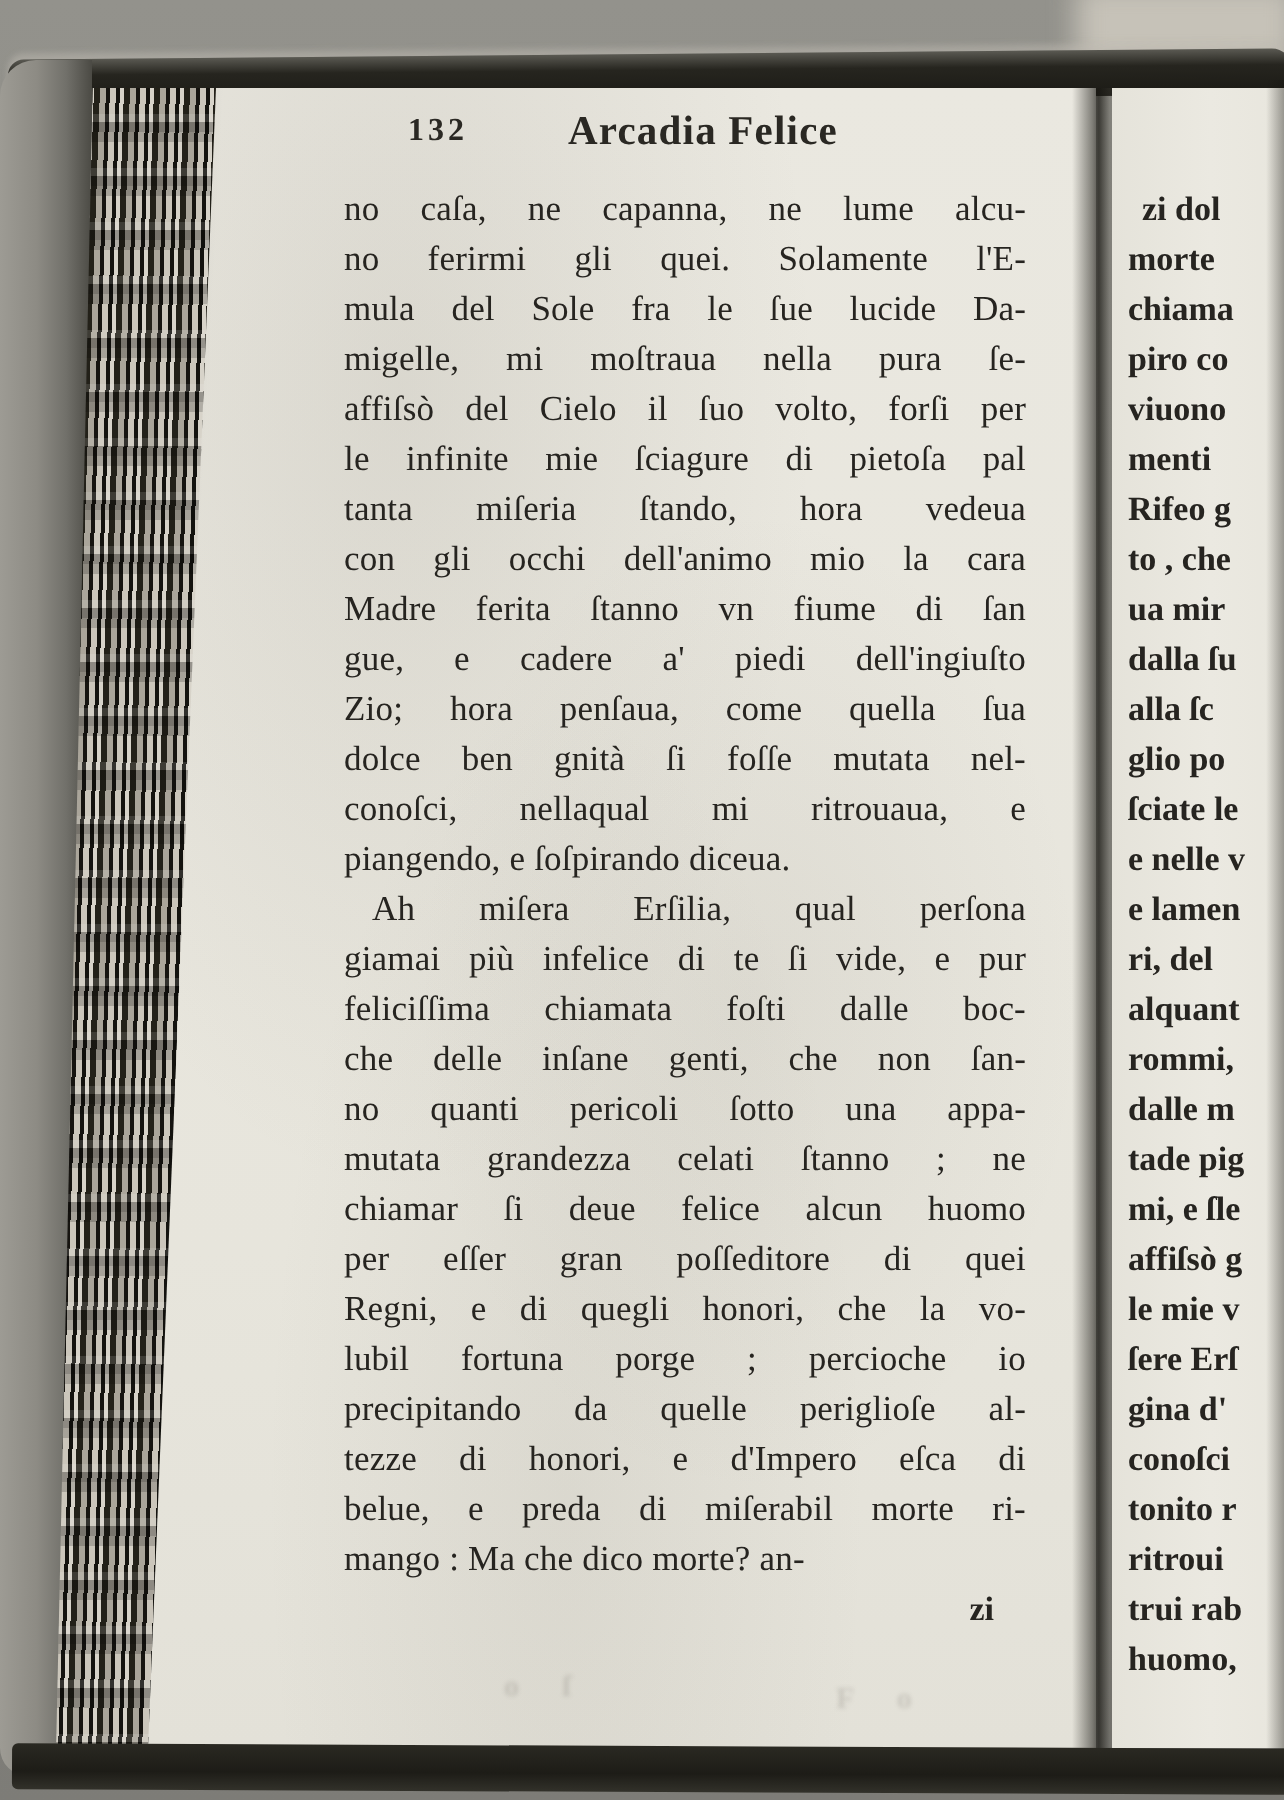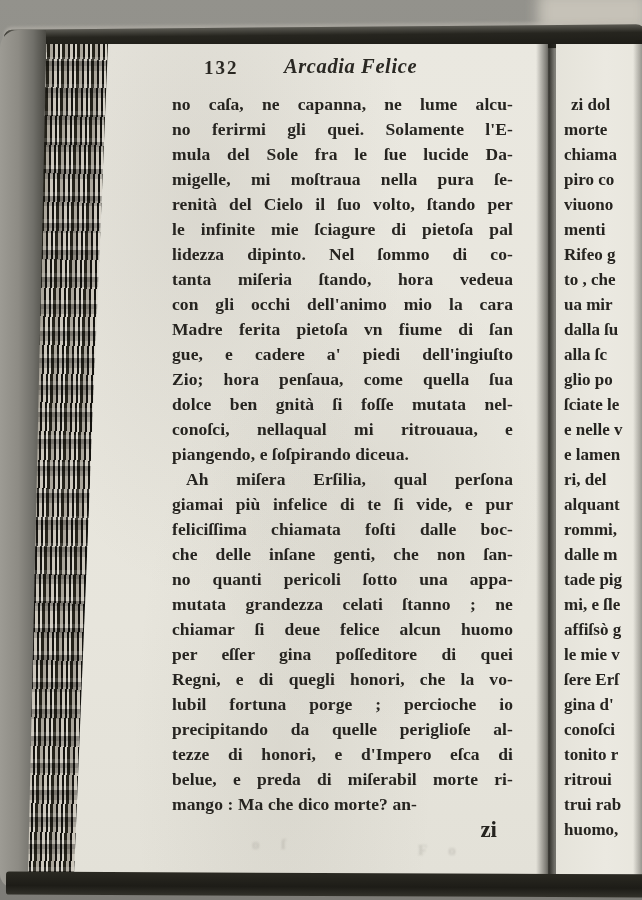--- a/index.html
+++ b/index.html
@@ -30,31 +30,31 @@
       radial-gradient(ellipse at 64% 55%,rgba(125,120,108,.10),transparent 38%),
       radial-gradient(ellipse at 45% 85%,rgba(125,120,108,.10),transparent 40%),
       linear-gradient(93deg,rgba(42,40,34,.30) 0 5px,rgba(42,40,34,.10) 16px,rgba(0,0,0,0) 46px),
       linear-gradient(180deg,#eae8e0 0%,#e7e5dc 70%,#e3e1d8 100%);}
   .right-page{position:absolute;left:556px;top:44px;width:110px;height:830px;overflow:hidden;
     background:linear-gradient(90deg,#e5e3da,#ebe9e1 45%,#e6e4db);}
   .gutter{position:absolute;left:536px;top:44px;width:24px;height:830px;
     background:linear-gradient(90deg,rgba(0,0,0,0),rgba(26,25,20,.50) 42%,rgba(26,25,20,.72) 56%,rgba(70,68,60,.25) 78%,rgba(0,0,0,0));}
   .right-edge-shade{position:absolute;right:0;top:40px;width:9px;height:840px;
     background:linear-gradient(90deg,rgba(0,0,0,0),rgba(20,19,15,.38));}
-  .header-num{position:absolute;left:138px;top:13px;font-size:19px;font-weight:700;
+  .header-num{position:absolute;left:138px;top:13px;font-size:16px;font-weight:700;
     color:#2a2823;letter-spacing:2px;}
   .header-title{position:absolute;left:218px;top:11px;font-size:20.5px;font-weight:700;
-    font-style:italic;color:#2a2823;letter-spacing:.6px;}
+    color:#2a2823;letter-spacing:.6px;}
   .textblock{position:absolute;left:106px;top:48px;width:341px;}
-  .para .line{height:25px;line-height:25px;font-size:17.5px;font-weight:700;color:#262420;
+  .para .line{height:25px;line-height:25px;font-size:17.5px;font-weight:400;color:#262420;
     text-align:justify;text-align-last:justify;overflow:hidden;letter-spacing:.1px;}
   .para .line:last-child{text-align-last:left;}
   .para.indented .line:first-child{text-indent:14px;}
   .catchword-row{width:341px;box-sizing:border-box;height:25px;line-height:25px;
-    text-align:right;padding-right:16px;font-size:23px;font-weight:700;color:#262420;}
+    text-align:right;padding-right:16px;font-size:17px;font-weight:700;color:#262420;}
   .fragments{position:absolute;left:8px;top:48px;width:100px;}
   .fragments .line{height:25px;line-height:25px;font-size:17px;font-weight:700;
     color:#262420;white-space:nowrap;text-align:left;}
   .fragments .line:first-child{text-indent:7px;}
   .ghost{position:absolute;font-size:15px;font-weight:700;color:rgba(70,64,56,.16);
     filter:blur(1px);letter-spacing:9px;}
   .ghost.g1{left:186px;top:792px;}
   .ghost.g2{left:352px;top:798px;}
 </style>
 </head>
@@ -69,41 +69,40 @@
   <div class="left-page">
     <div class="header-num">132</div>
     <div class="header-title">Arcadia Felice</div>
 
     <div class="textblock">
       <div class="para">
           <div class="line">no caſa, ne capanna, ne lume alcu-</div>
           <div class="line">no ferirmi gli quei. Solamente l'E-</div>
           <div class="line">mula del Sole fra le ſue lucide Da-</div>
           <div class="line">migelle, mi moſtraua nella pura ſe-</div>
-          <div class="line">renità del Cielo il ſuo volto, ſtando per</div>
+          <div class="line">affiſsò del Cielo il ſuo volto, forſi per</div>
           <div class="line">le infinite mie ſciagure di pietoſa pal</div>
-          <div class="line">lidezza dipinto. Nel ſommo di co-</div>
           <div class="line">tanta miſeria ſtando, hora vedeua</div>
           <div class="line">con gli occhi dell'animo mio la cara</div>
-          <div class="line">Madre ferita pietoſa vn fiume di ſan</div>
+          <div class="line">Madre ferita ſtanno vn fiume di ſan</div>
           <div class="line">gue, e cadere a' piedi dell'ingiuſto</div>
           <div class="line">Zio; hora penſaua, come quella ſua</div>
           <div class="line">dolce ben gnità ſi foſſe mutata nel-</div>
           <div class="line">conoſci, nellaqual mi ritrouaua, e</div>
           <div class="line">piangendo, e ſoſpirando diceua.</div>
         </div>
       <div class="para indented">
           <div class="line">Ah miſera Erſilia, qual perſona</div>
           <div class="line">giamai più infelice di te ſi vide, e pur</div>
           <div class="line">feliciſſima chiamata foſti dalle boc-</div>
           <div class="line">che delle inſane genti, che non ſan-</div>
           <div class="line">no quanti pericoli ſotto una appa-</div>
           <div class="line">mutata grandezza celati ſtanno ; ne</div>
           <div class="line">chiamar ſi deue felice alcun huomo</div>
-          <div class="line">per eſſer gina poſſeditore di quei</div>
+          <div class="line">per eſſer gran poſſeditore di quei</div>
           <div class="line">Regni, e di quegli honori, che la vo-</div>
           <div class="line">lubil fortuna porge ; percioche io</div>
           <div class="line">precipitando da quelle periglioſe al-</div>
           <div class="line">tezze di honori, e d'Impero eſca di</div>
           <div class="line">belue, e preda di miſerabil morte ri-</div>
           <div class="line">mango : Ma che dico morte? an-</div>
         </div>
       <div class="catchword-row">zi</div>
     </div>
 

